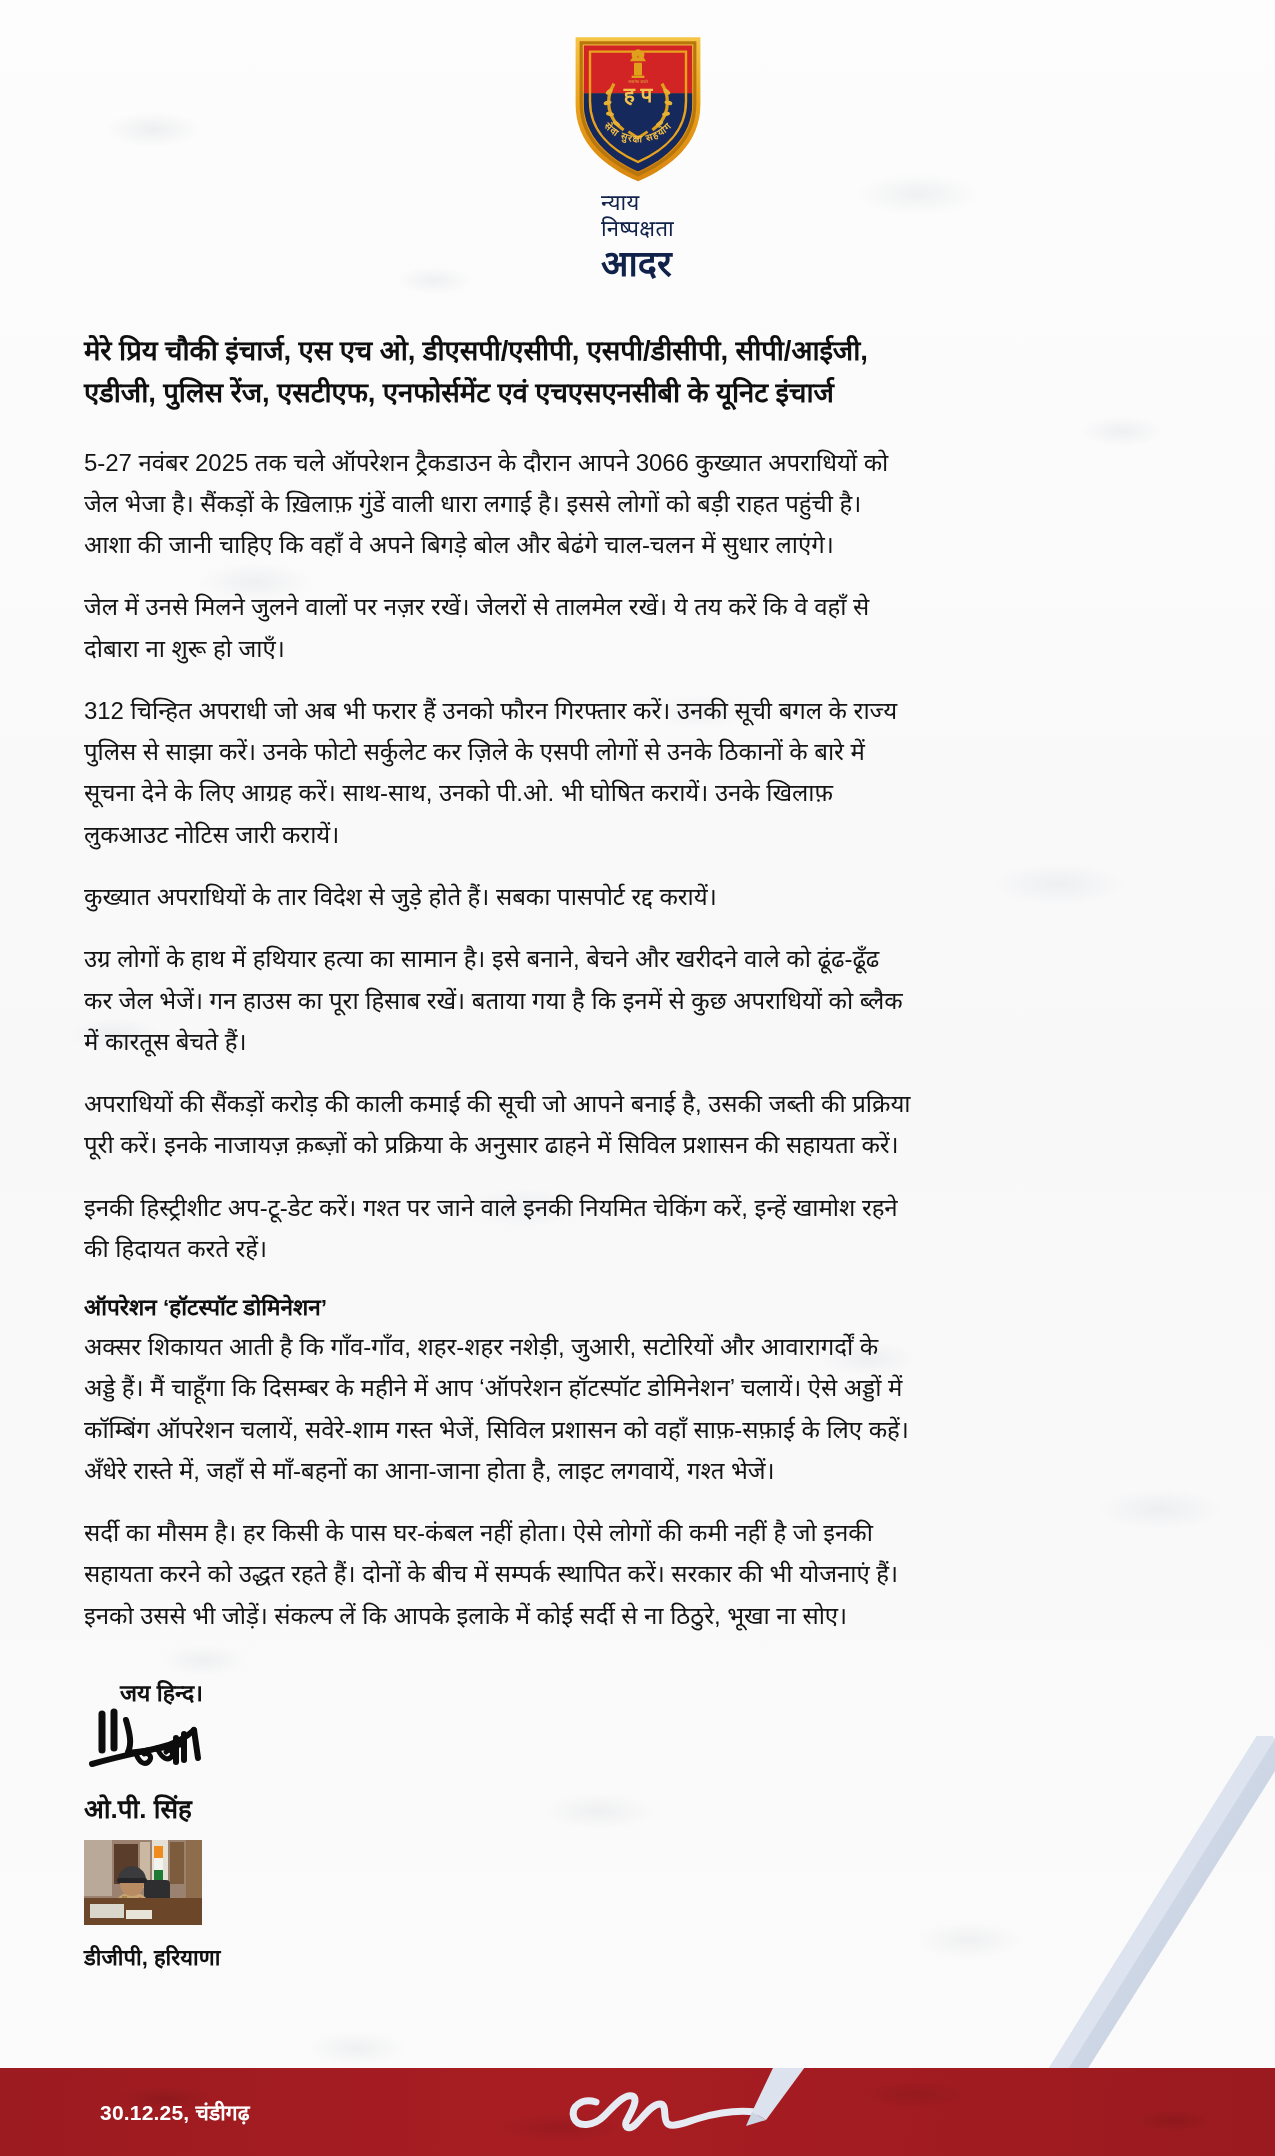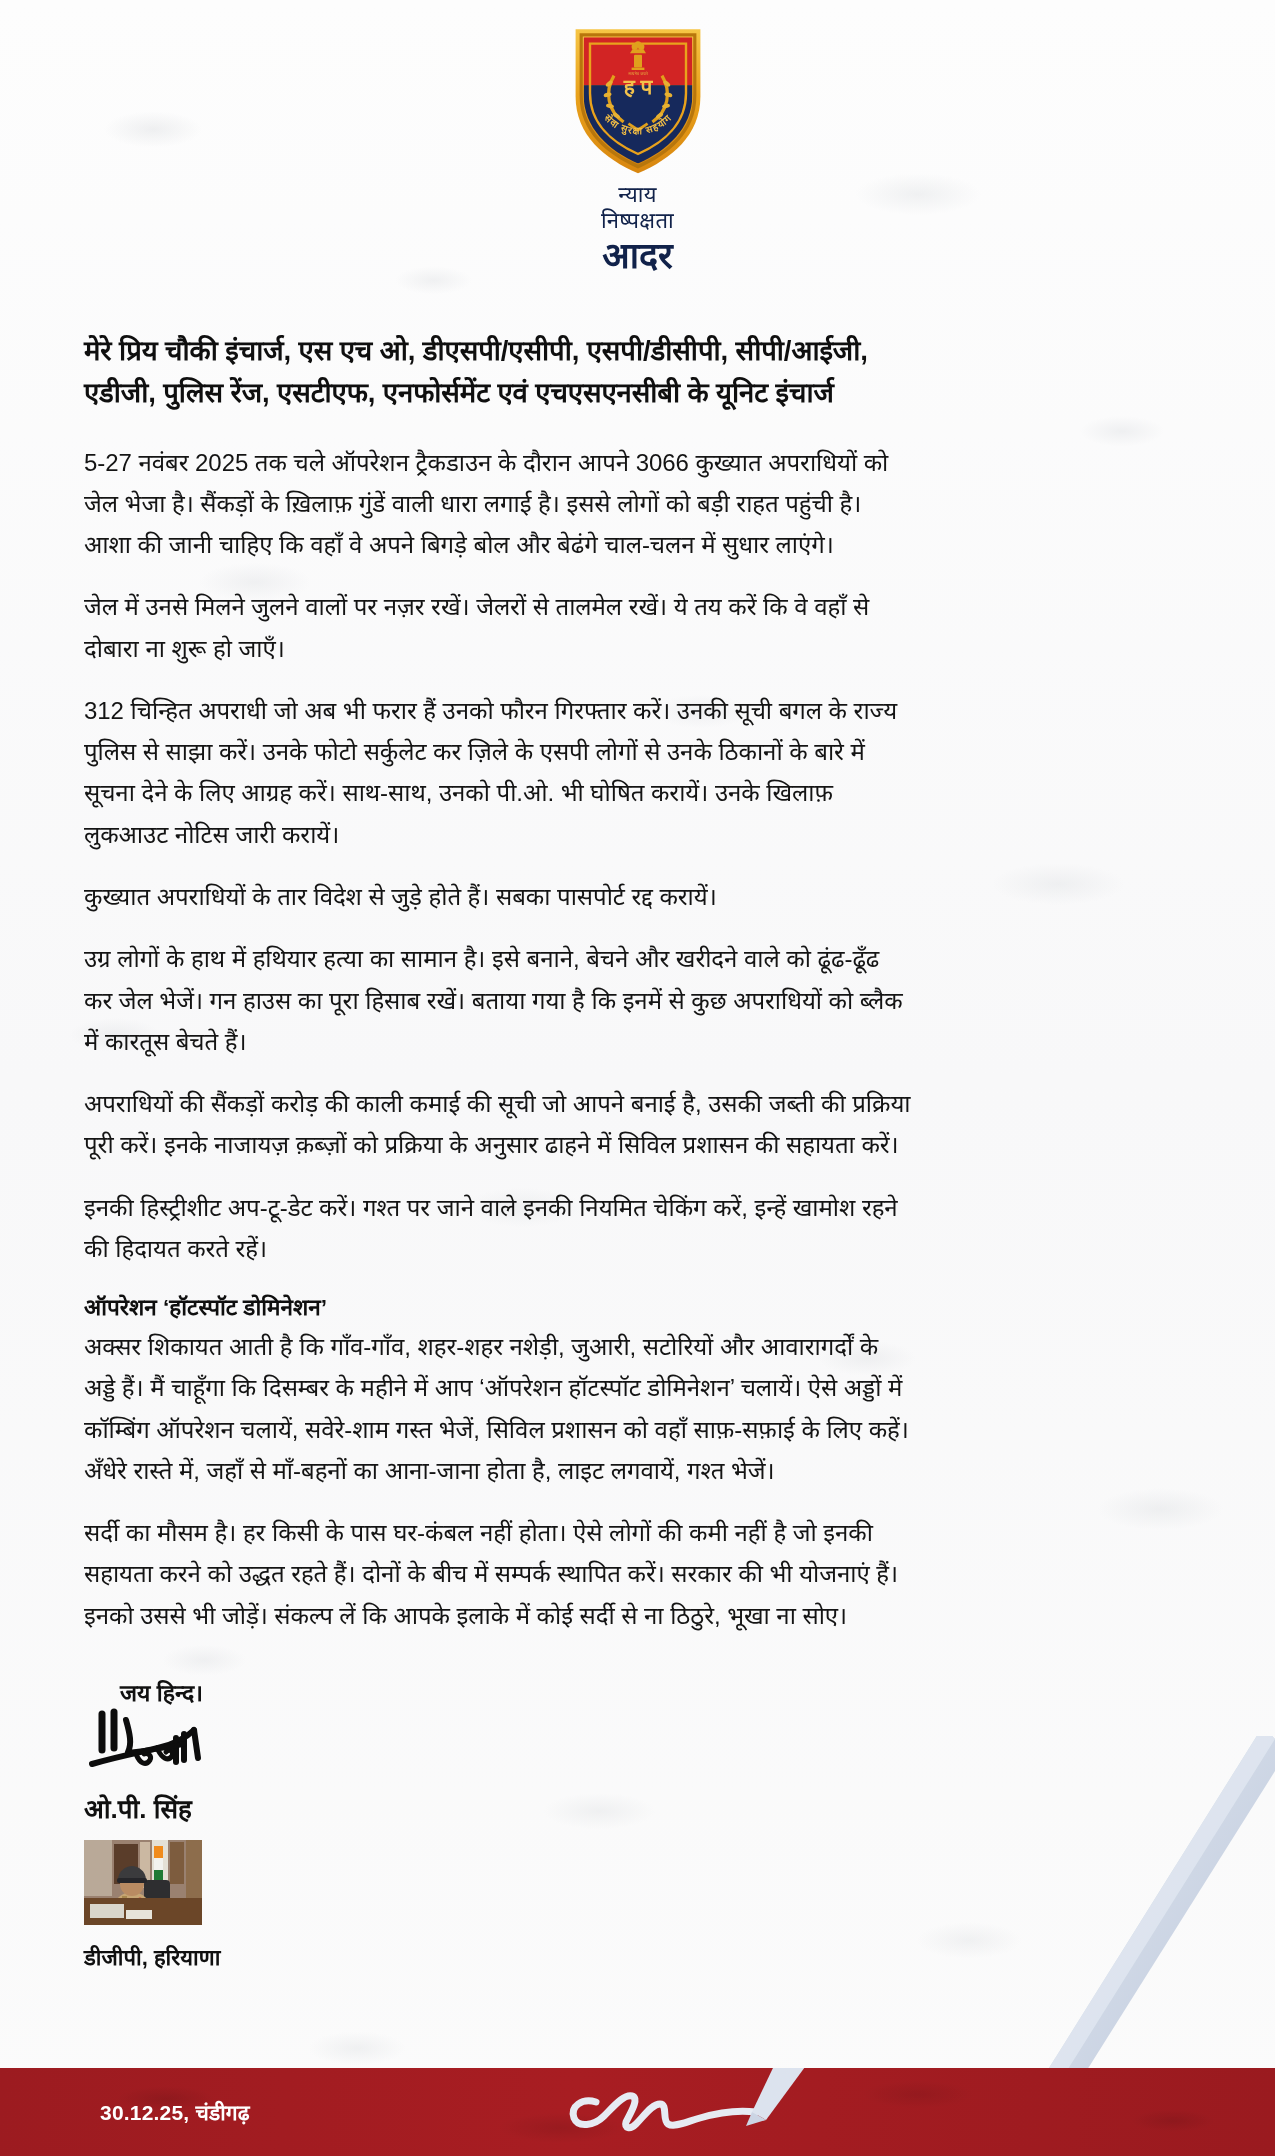--- a/index.html
+++ b/index.html
@@ -51,28 +51,27 @@
   }
 
   
   .header {
     position: absolute;
     top: 0; left: 0; right: 0;
     height: 300px;
     display: flex;
     flex-direction: column;
     align-items: center;
-    padding-top: 18px;
+    padding-top: 26px;
   }
 
   .emblem { width: 160px; height: 160px; display: block; }
 
   .motto {
     margin-top: 4px;
-    text-align: center;
     color: #11224a;
     font-family: "Liberation Sans", "DejaVu Sans", sans-serif;
   }
   .motto-line-1,
   .motto-line-2 {
     font-size: 22px;
     line-height: 1.18;
     font-weight: 400;
     letter-spacing: .3px;
   }

